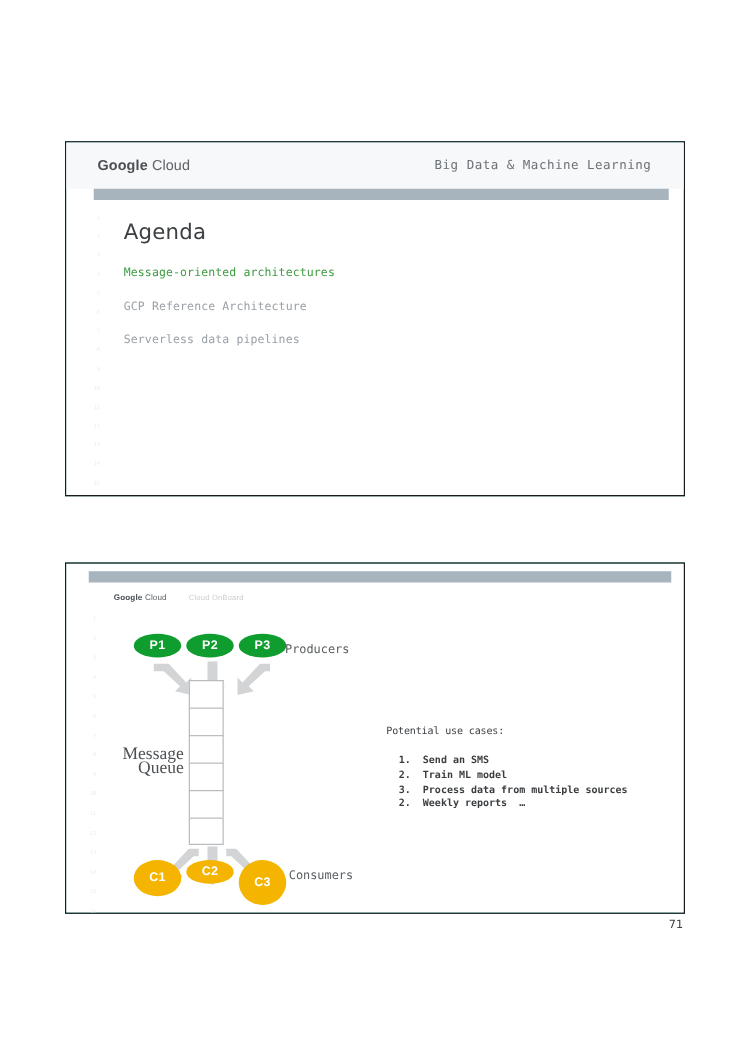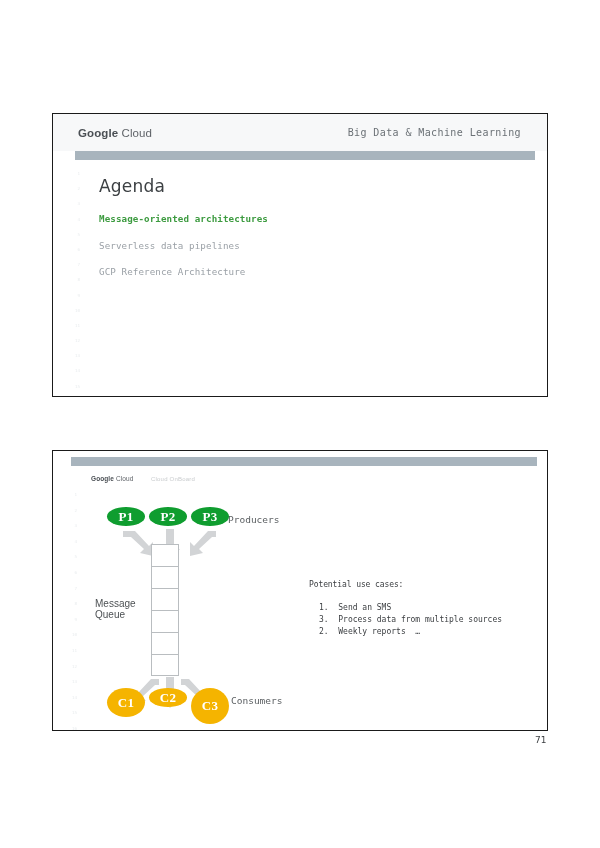--- a/index.html
+++ b/index.html
@@ -121,32 +121,32 @@
   .agenda-item {
     font-family: "DejaVu Sans Mono", "Liberation Mono", monospace;
     font-size: 9.2px;
     color: #9aa0a6;
     letter-spacing: .1px;
     margin-bottom: 15.5px;
     white-space: nowrap;
   }
   .agenda-item.current {
     color: #3d9b40;
-    font-weight: 700;
+    font-weight: 400;
   }
 
   
   .node {
     position: absolute;
     border-radius: 50%;
     display: flex;
     align-items: center;
     justify-content: center;
-    font-family: Liberation Serif, serif;
-    font-size: 13px;
+    font-family: Liberation Sans, sans-serif;
+    font-size: 10px;
     font-weight: 600;
     color: #ffffff;
     letter-spacing: .2px;
   }
   .node.producer { background: #0f9d2f; }
   .node.consumer { background: #f5b400; }
 
   .node-caption {
     position: absolute;
     font-family: "DejaVu Sans Mono", "Liberation Mono", monospace;
@@ -164,24 +164,25 @@
     width: 100%;
     border: 1px solid #b9bdc0;
     border-bottom: none;
     box-sizing: border-box;
     background: #ffffff;
   }
   .queue-cell:last-child { border-bottom: 1px solid #b9bdc0; }
 
   .queue-label {
     position: absolute;
-    font-family: Liberation Sans, sans-serif;
-    font-size: 10px;
+    font-family: Liberation Serif, serif;
+    font-size: 14px;
     line-height: 11px;
     color: #4d5154;
+    text-align: right;
     white-space: nowrap;
   }
 
   .arrow { position: absolute; }
 
   
   .para {
     position: absolute;
     font-family: "DejaVu Sans Mono", "Liberation Mono", monospace;
     font-size: 8.6px;
@@ -190,20 +191,21 @@
     letter-spacing: -.1px;
     white-space: pre;
   }
   #s2-para { left: 256px; top: 50px; }
   #s2-usecases-title { left: 256px; top: 127px; font-size: 8px; line-height: 14px; color:#3a3d40;}
   .use-list {
     position: absolute;
     left: 266px; top: 151px;
     margin: 0; padding: 0;
     list-style: none;
+    font-weight: bold;
   }
   .use-list li {
     font-family: "DejaVu Sans Mono", "Liberation Mono", monospace;
     font-size: 8px;
     line-height: 11.8px;
     color: #3a3d40;
     white-space: pre;
   }
 
   
@@ -247,22 +249,22 @@
         <div class="ln">13</div>
         <div class="ln">14</div>
         <div class="ln">15</div>
         <div class="ln">16</div>
       </div>
 
     <div class="agenda-title">Agenda</div>
 
     <div class="agenda-list" id="s1-agenda">
         <div class="agenda-item current">Message-oriented architectures</div>
+        <div class="agenda-item">GCP Reference Architecture</div>
         <div class="agenda-item">Serverless data pipelines</div>
-        <div class="agenda-item">GCP Reference Architecture</div>
       </div>
 
   </div>
 </div>
 
 <div class="slide" id="slide-2">
   <div class="slide-inner">
 
     <div class="rule-bar" id="s2-rule"></div>
 
@@ -337,20 +339,21 @@
     <div id="consumers-row">
         <div class="node consumer" style="left: 54px; top: 237px; width: 38px; height: 29px;">C1</div>
         <div class="node consumer" style="left: 96px; top: 237px; width: 38px; height: 19px;">C2</div>
         <div class="node consumer" style="left: 138px; top: 237px; width: 38px; height: 36px;">C3</div>
       </div>
     <div class="node-caption" id="consumers-caption" style="left:178px; top:244px;">Consumers</div>
 
     <div class="para" id="s2-usecases-title">Potential use cases:</div>
     <ul class="use-list" id="s2-usecases">
         <li>1.  Send an SMS</li>
+        <li>2.  Train ML model</li>
         <li>3.  Process data from multiple sources</li>
         <li>2.  Weekly reports  …</li>
       </ul>
 
   </div>
 </div>
 
 <div class="page-num">71</div>
 
 </body></html>

